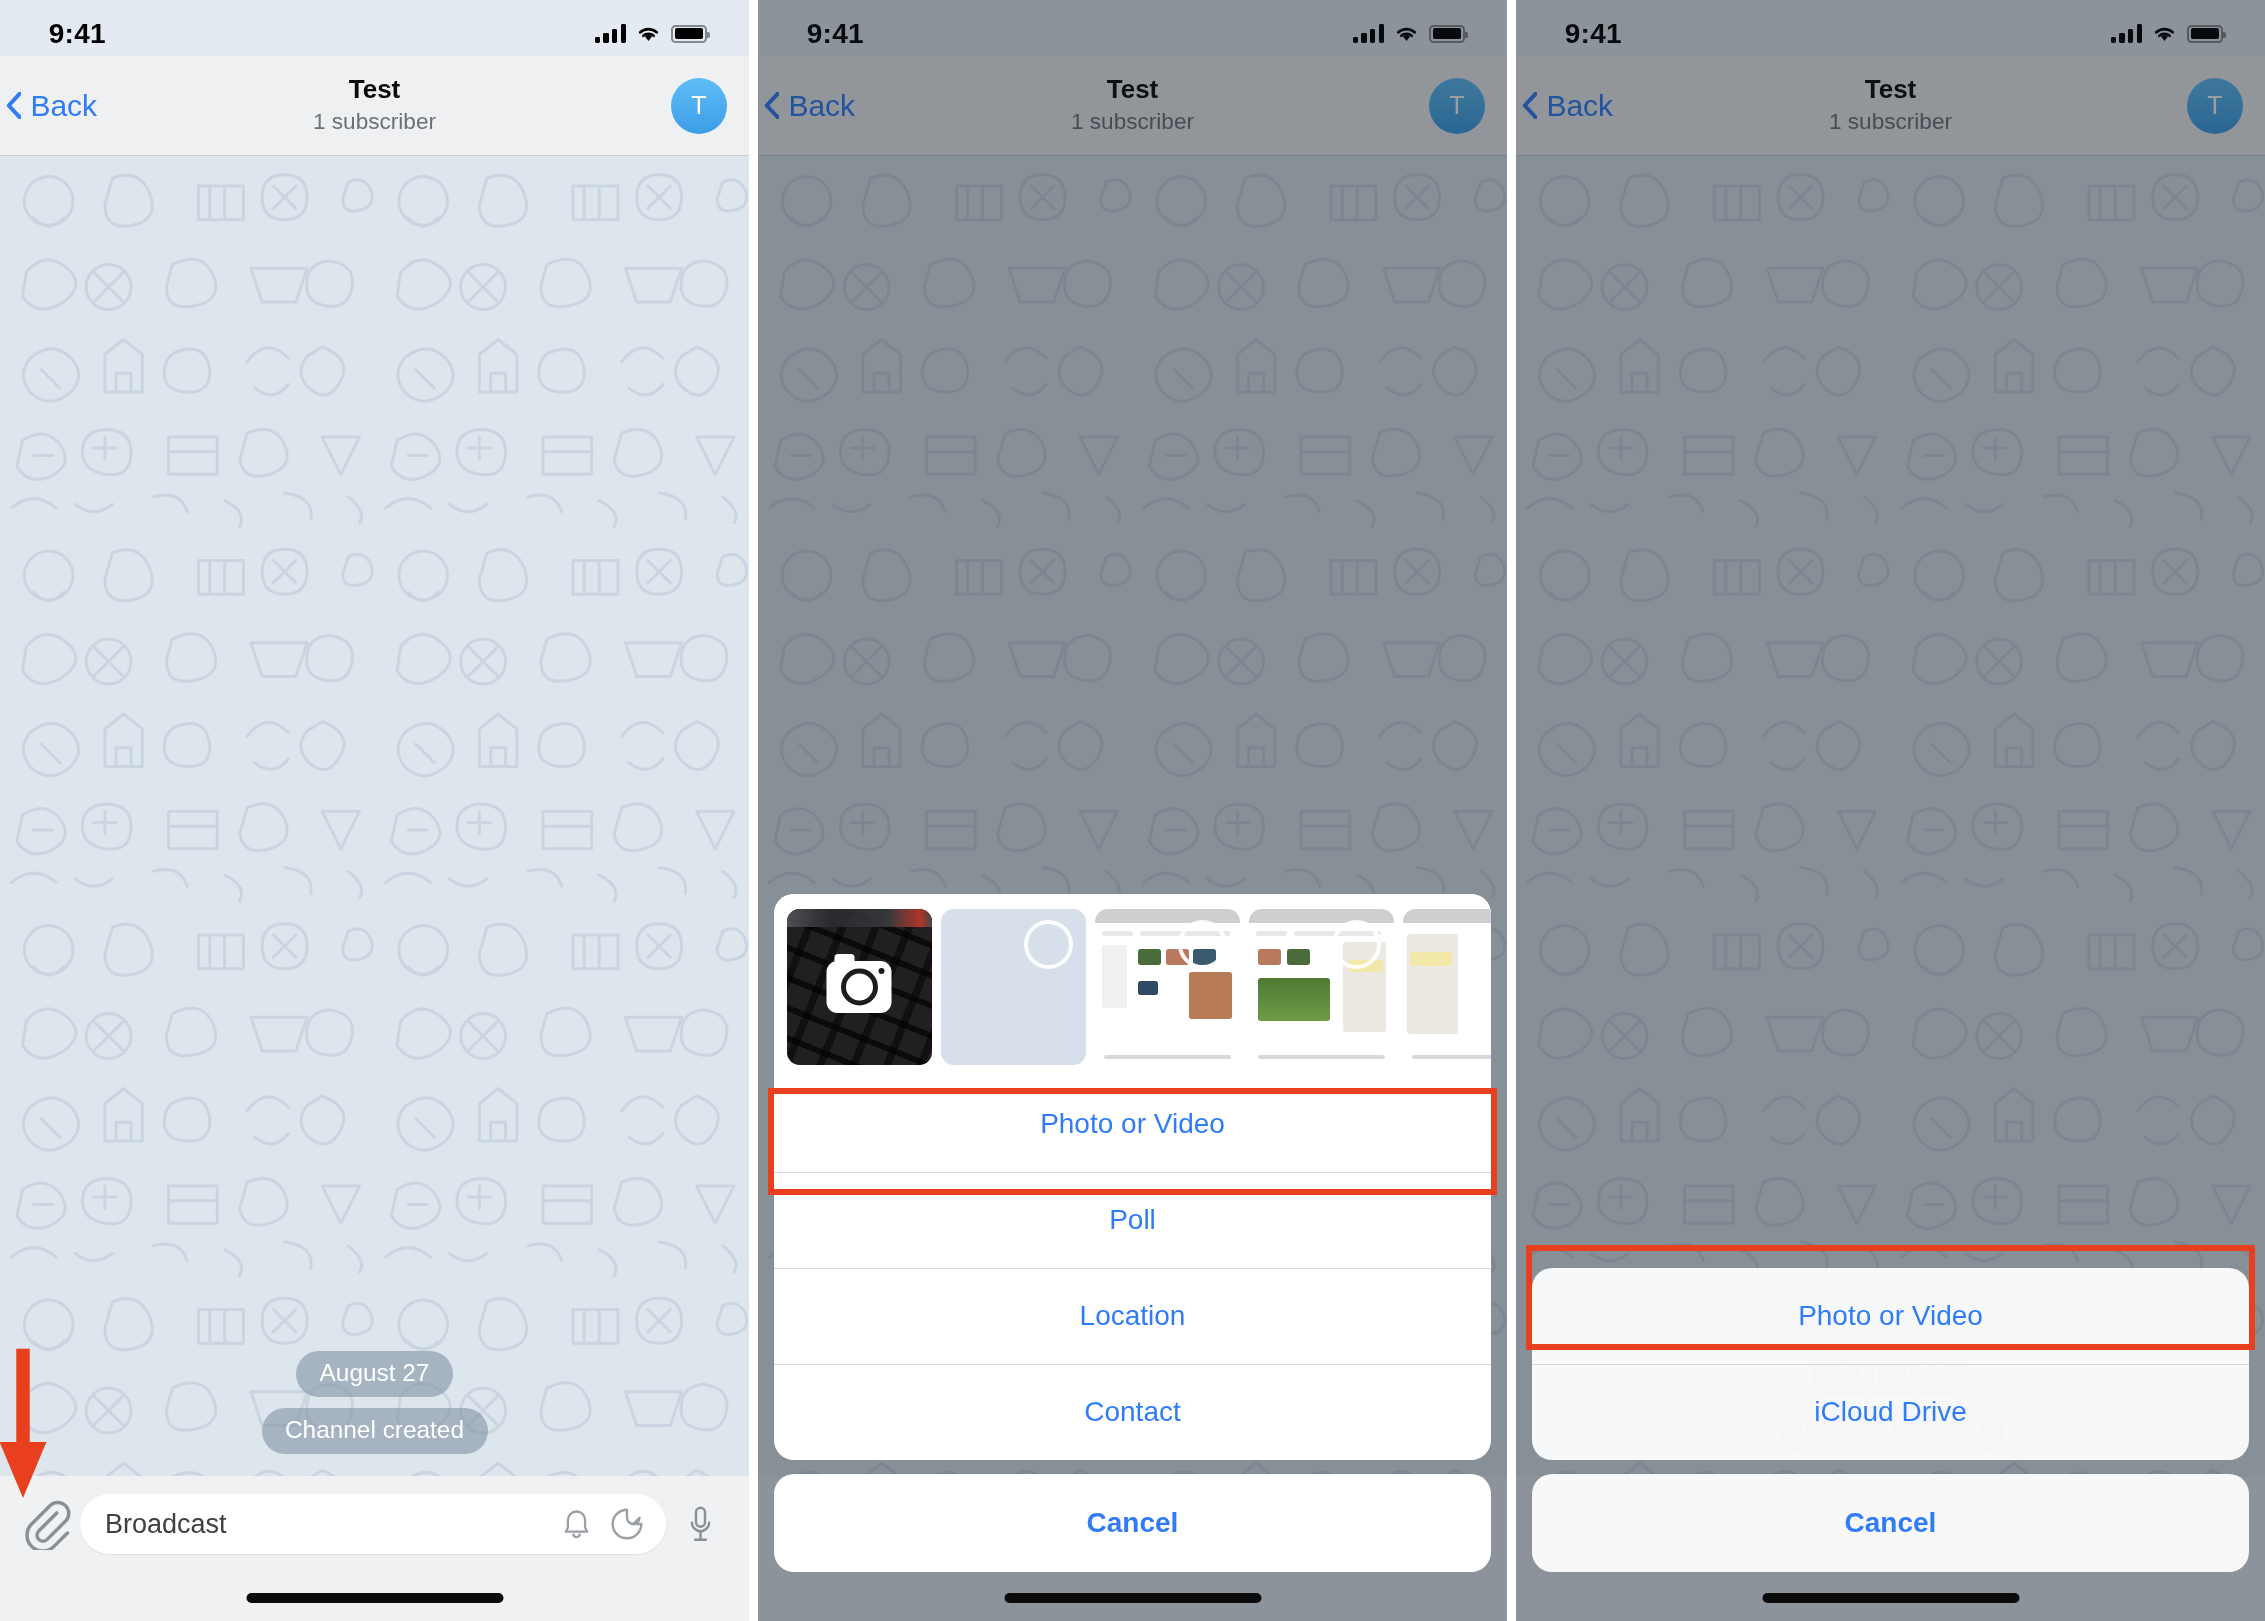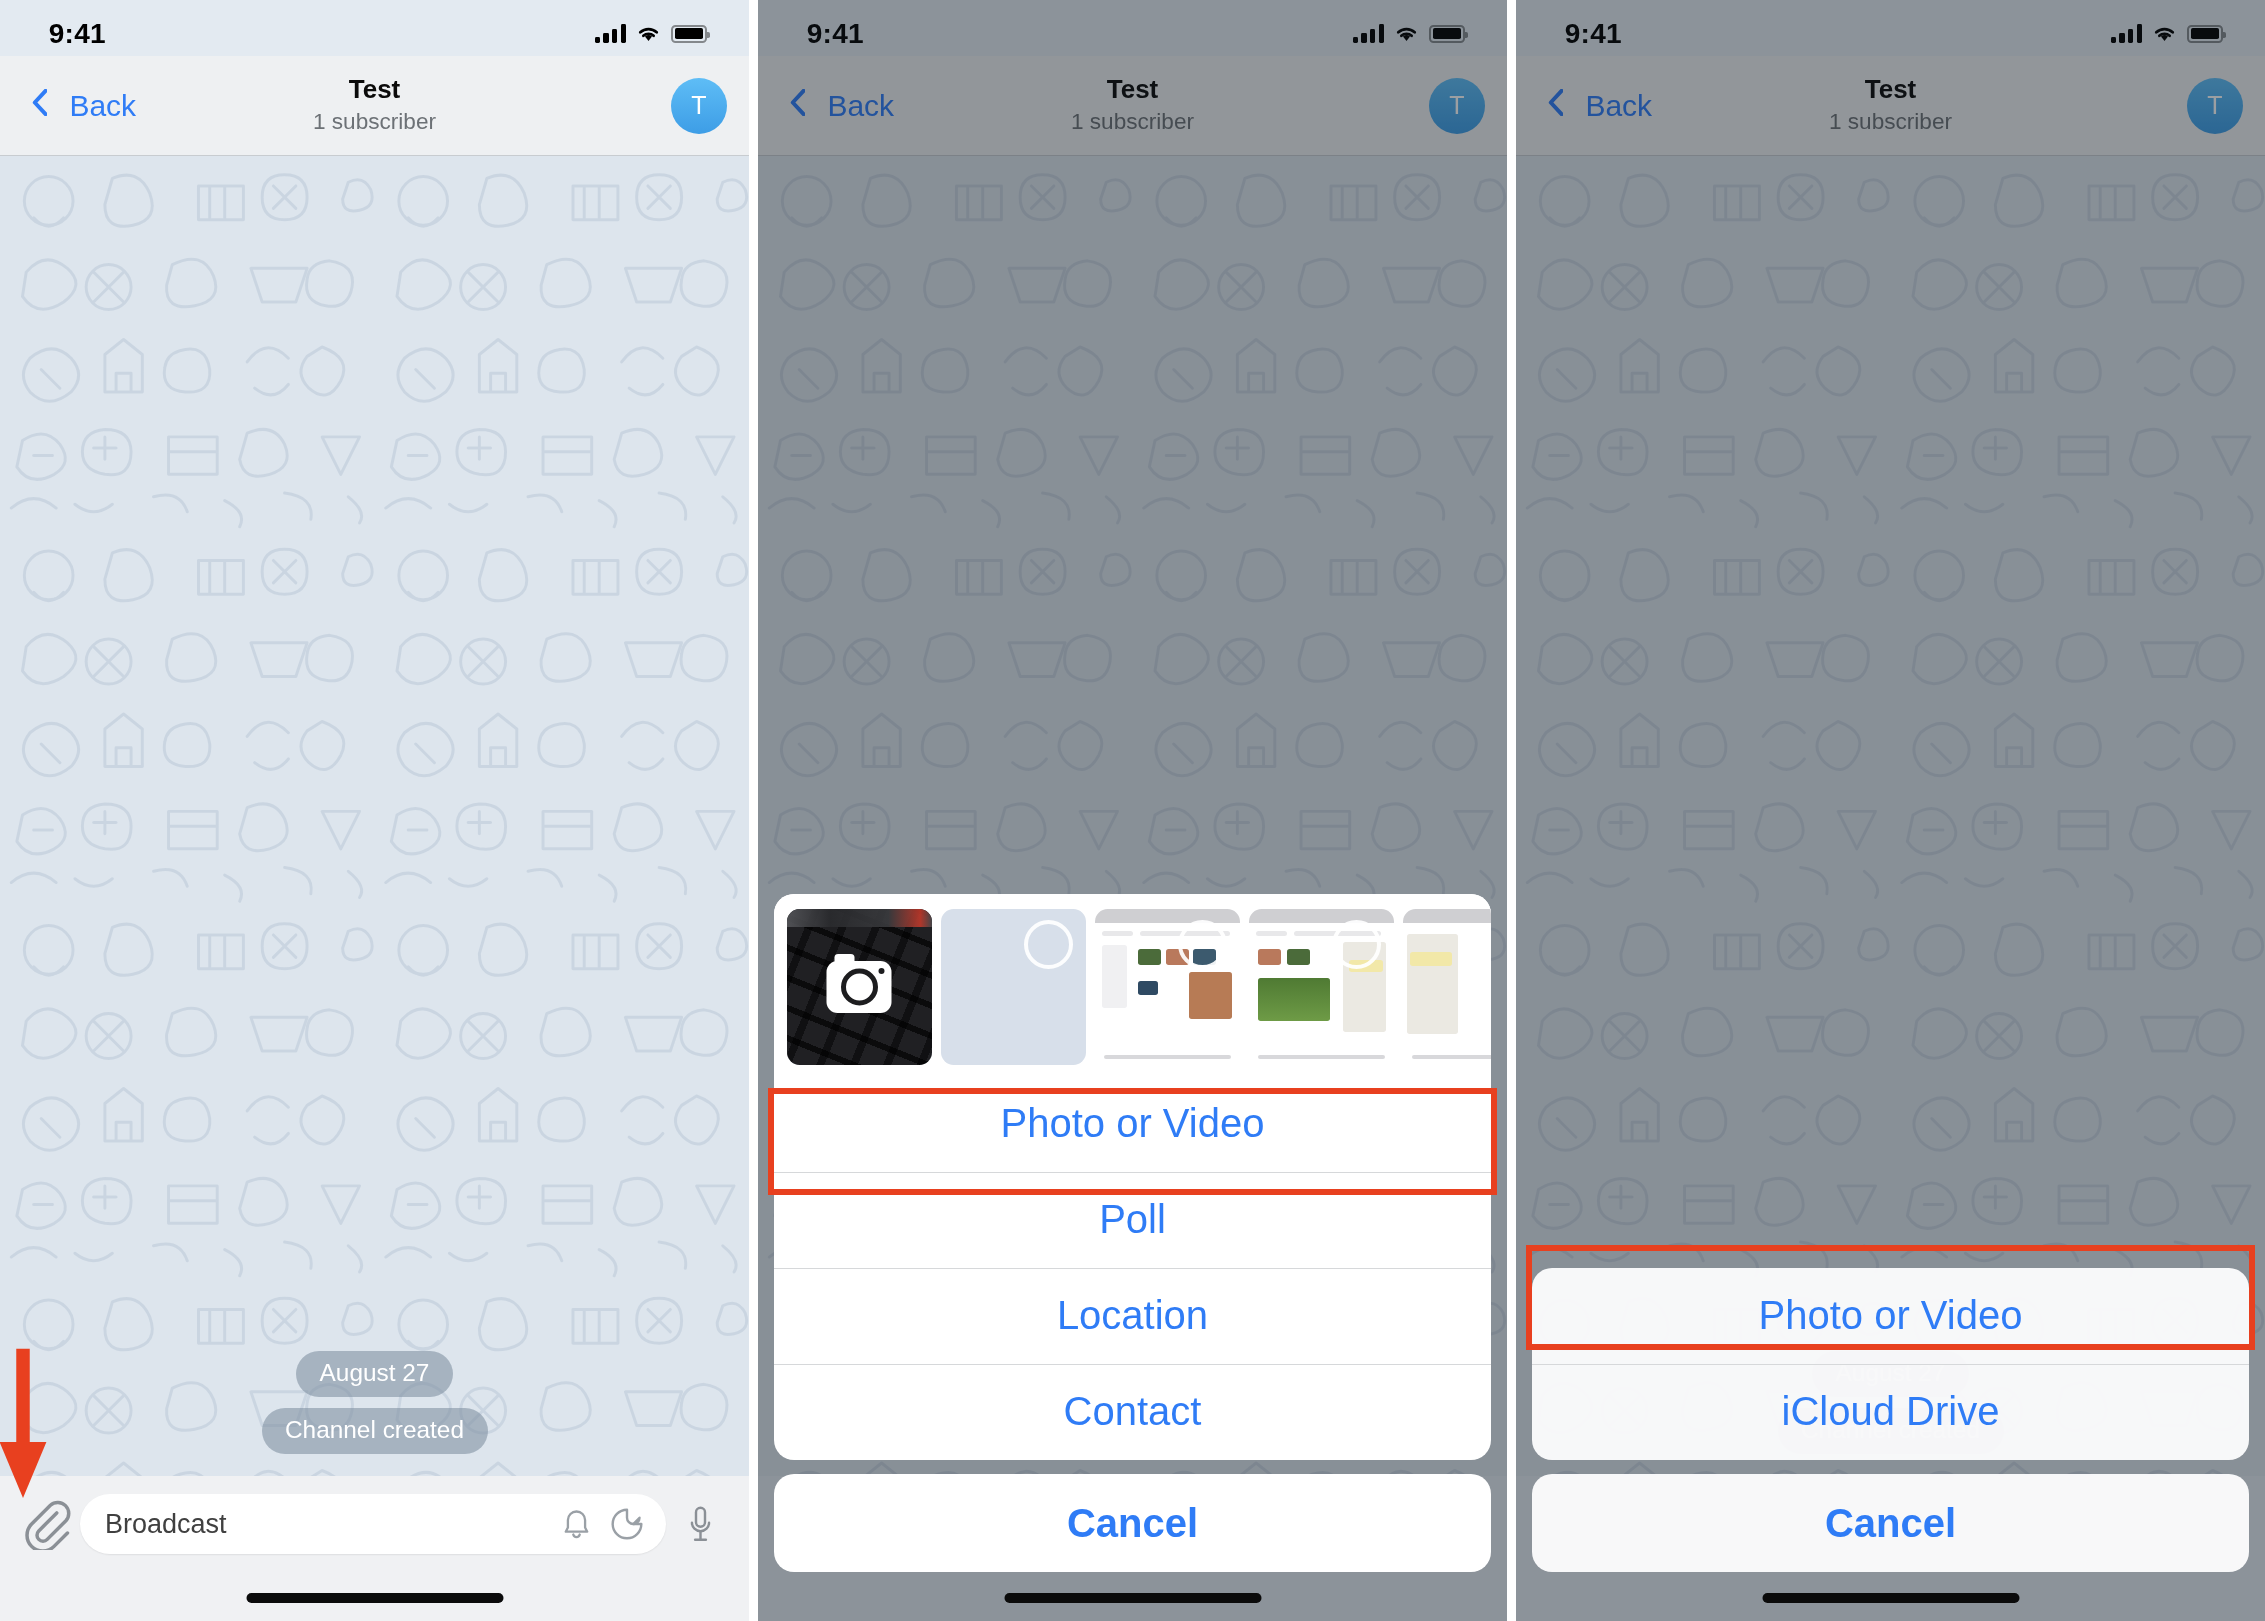--- a/index.html
+++ b/index.html
@@ -53,22 +53,22 @@
   .batt b { display: block; width: 100%; height: 100%; background: #000; border-radius: 1.8px; }
 
   
   .navbar {
     position: absolute; top: 56px; left: 0; right: 0; height: 100px;
     background: #eef0f2;
     display: flex; align-items: center; z-index: 4;
     border-bottom: 0.9px solid #c8ccd0;
   }
   .back-btn {
-    display: flex; align-items: flex-start; gap: 22px;
-    padding-left: 32px; cursor: pointer;
+    display: flex; align-items: center; gap: 9px;
+    padding-left: 6px; cursor: pointer;
   }
   .chev {
     width: 15.4px; height: 27px;
   }
   .back-label { font-size: 30px; color: #2f7cf6; }
   .nav-center {
     position: absolute; left: 0; right: 0; text-align: center;
     pointer-events: none;
   }
   .nav-title { font-size: 26px; font-weight: bold; color: #0b0b0b; line-height: 1.15; }
@@ -135,21 +135,21 @@
     padding: 0 16.3px 49px;
   }
   .sheet {
     background: #ffffff;
     border-radius: 20px;
     overflow: hidden;
   }
   .sheet.translucent { background: rgba(252,252,253,.96); }
   .sheet-row {
     height: 96px; display: flex; align-items: center; justify-content: center;
-    font-size: 40px; color: #2f7cf6; position: relative; cursor: pointer;
+    font-size: 28px; color: #2f7cf6; position: relative; cursor: pointer;
   }
   .sheet-row + .sheet-row::before {
     content: ""; position: absolute; top: 0; left: 0; right: 0; height: 0.9px;
     background: #d6d8da;
   }
   .cancel-sheet { margin-top: 14.5px; }
   .cancel-sheet .sheet-row { font-weight: bold; height: 98px; }
 
   
   .photo-strip {

